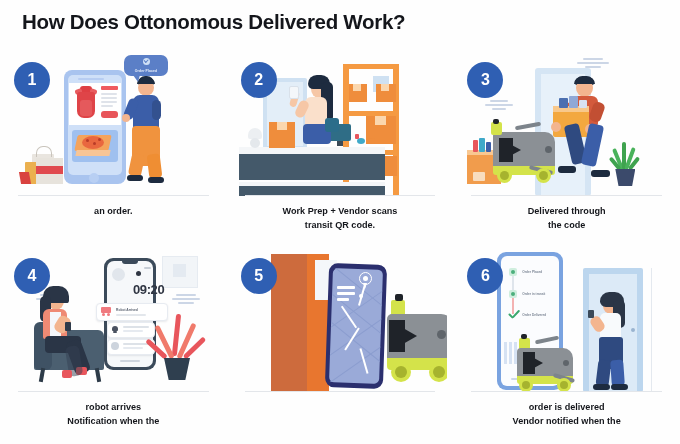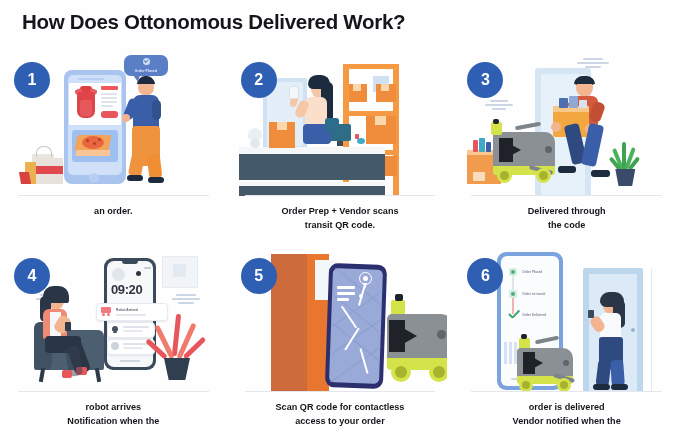--- a/index.html
+++ b/index.html
@@ -166,20 +166,21 @@
     font-weight: bold;
     color: #5c6472;
     white-space: nowrap;
   }
   .clock {
     position: absolute;
     font-size: 13px;
     font-weight: bold;
     color: #2f3542;
     letter-spacing: -0.4px;
+    margin-left: 22px;
   }
   
   .track-label {
     position: absolute;
     font-size: 3.2px;
     font-weight: bold;
     color: #7d8796;
     white-space: nowrap;
   }
 </style>
@@ -315,21 +316,21 @@
             <div class="rect" style="left:0px;top:17px;width:7px;height:16px;background:#f6c7a6;border-radius:4px;transform:rotate(16deg);"></div>
             <div class="rect" style="left:-2px;top:12px;width:8px;height:11px;background:#f4f7fa;border-radius:2px;border:0.7px solid #d9e1ea;"></div>
             <div class="rect" style="left:12px;top:50px;width:28px;height:20px;background:#3b5ea8;border-radius:4px;"></div>
             <div class="rect" style="left:34px;top:44px;width:14px;height:14px;background:#2b6d8a;border-radius:3px;"></div>
           </div>
         </div>
         <div class="ground"></div>
       </div>
       <div class="badge">2</div>
       <div class="caption">
-        <div>Order Prep + Vendor scans</div>
+        <div>Work Prep + Vendor scans</div>
         <div>transit QR code.</div>
       </div>
     </div>
 
     <div class="step">
       <div class="art">
         <div class="scene">
 
           <div class="rect" style="left:76px;top:14px;width:56px;height:128px;background:#d5e5f4;border-radius:3px;"></div>
           <div class="rect" style="left:82px;top:20px;width:44px;height:122px;background:#e7f1fa;"></div>
@@ -539,24 +540,20 @@
             <div class="circ" style="left:60px;top:38px;width:9px;height:9px;background:#5f656b;"></div>
             <div class="circ" style="left:14px;top:70px;width:20px;height:20px;background:#d4e34a;"></div>
             <div class="circ" style="left:18px;top:74px;width:12px;height:12px;background:#a6b32e;"></div>
             <div class="circ" style="left:52px;top:70px;width:20px;height:20px;background:#d4e34a;"></div>
             <div class="circ" style="left:56px;top:74px;width:12px;height:12px;background:#a6b32e;"></div>
           </div>
         </div>
         <div class="ground"></div>
       </div>
       <div class="badge">5</div>
-      <div class="caption">
-        <div>Scan QR code for contactless</div>
-        <div>access to your order</div>
-      </div>
     </div>
 
     <div class="step">
       <div class="art">
         <div class="scene">
 
           <div class="rect" style="left:124px;top:18px;width:60px;height:124px;background:#bcd6ee;border-radius:2px;"></div>
           <div class="rect" style="left:130px;top:24px;width:48px;height:118px;background:#dceaf7;"></div>
           <div class="circ" style="left:172px;top:78px;width:4px;height:4px;background:#9ab4d0;"></div>
           <div class="rect" style="left:192px;top:18px;width:1px;height:124px;background:#e4e9ef;"></div>

